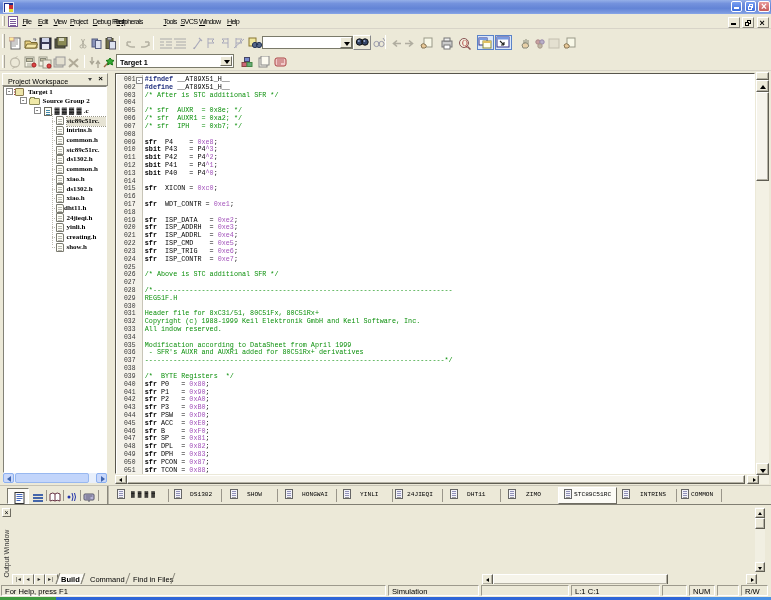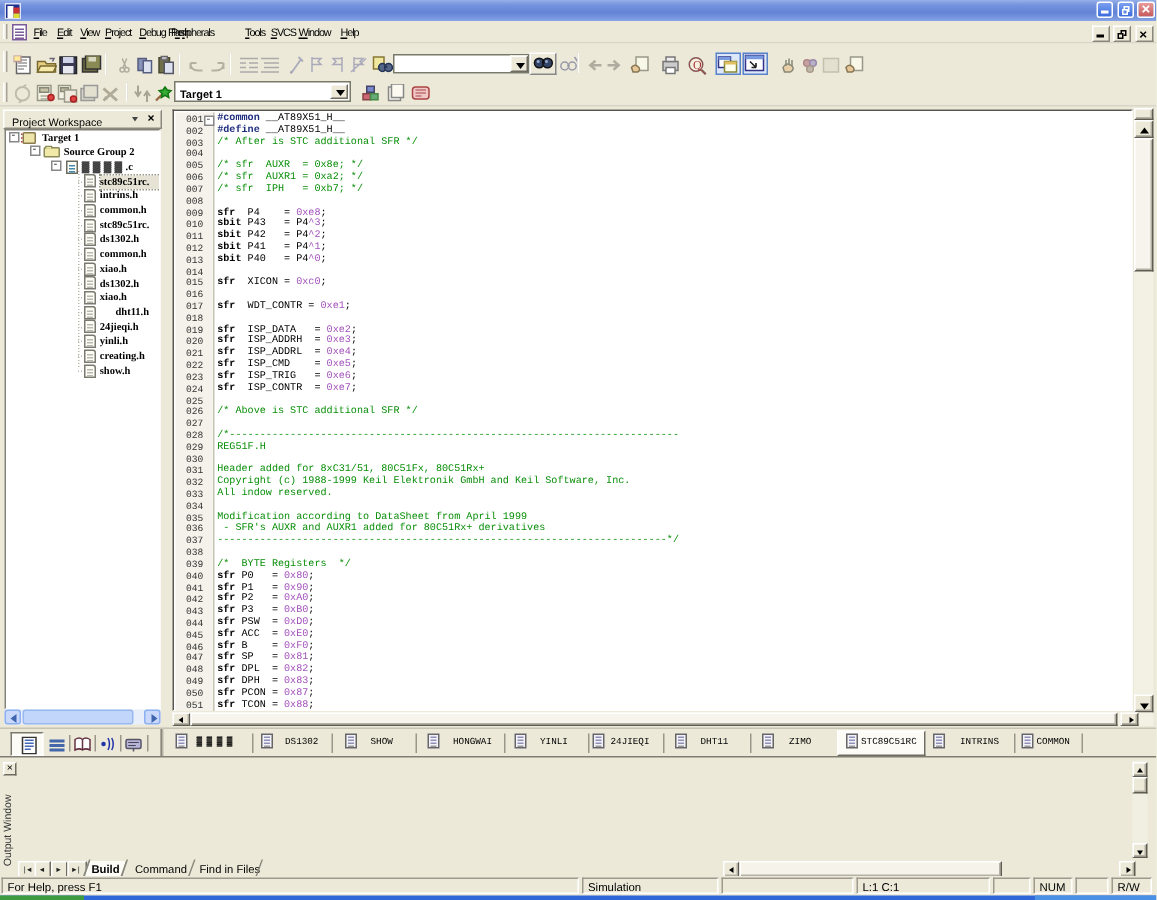--- a/index.html
+++ b/index.html
@@ -433,21 +433,21 @@
         <div class="trow" style="left:62.5px;top:68.2px;">ds1302.h</div>
 <div class="tico" style="left:52.0px;top:77.7px;"></div>
         <div class="trow" style="left:62.5px;top:77.9px;">common.h</div>
 <div class="tico" style="left:52.0px;top:87.4px;"></div>
         <div class="trow" style="left:62.5px;top:87.6px;">xiao.h</div>
 <div class="tico" style="left:52.0px;top:97.1px;"></div>
         <div class="trow" style="left:62.5px;top:97.3px;">ds1302.h</div>
 <div class="tico" style="left:52.0px;top:106.8px;"></div>
         <div class="trow" style="left:62.5px;top:107.0px;">xiao.h</div>
 <div class="tico" style="left:52.0px;top:116.5px;"></div>
-        <div class="trow" style="left:73px;top:116.7px;">dht11.h</div>
+        <div class="trow" style="left:60px;top:116.7px;">dht11.h</div>
 <div class="tico" style="left:52.0px;top:126.2px;"></div>
         <div class="trow" style="left:62.5px;top:126.4px;">24jieqi.h</div>
 <div class="tico" style="left:52.0px;top:135.9px;"></div>
         <div class="trow" style="left:62.5px;top:136.1px;">yinli.h</div>
 <div class="tico" style="left:52.0px;top:145.6px;"></div>
         <div class="trow" style="left:62.5px;top:145.8px;">creating.h</div>
 <div class="tico" style="left:52.0px;top:155.3px;"></div>
         <div class="trow" style="left:62.5px;top:155.5px;">show.h</div>
       </div>
     <div id="pwsb" style="position:absolute;left:1px;top:400.7px;width:104px;height:10px;background:#e8effb;">
@@ -510,21 +510,21 @@
 042
 043
 044
 045
 046
 047
 048
 049
 050
 051</pre>
-      <pre id="code"><span class="p">#common</span> __AT89X51_H__
+      <pre id="code"><span class="p">#ifndef</span> __AT89X51_H__
 <span class="p">#define</span> __AT89X51_H__
 <span class="c">/* After is STC additional SFR */</span>
 
 <span class="c">/* sfr  AUXR  = 0x8e; */</span>
 <span class="c">/* sfr  AUXR1 = 0xa2; */</span>
 <span class="c">/* sfr  IPH   = 0xb7; */</span>
 
 <b>sfr</b>  P4    = <span class="n">0xe8</span>;
 <b>sbit</b> P43   = P4<span class="n">^3</span>;
 <b>sbit</b> P42   = P4<span class="n">^2</span>;
@@ -540,21 +540,21 @@
 <b>sfr</b>  ISP_ADDRL  = <span class="n">0xe4</span>;
 <b>sfr</b>  ISP_CMD    = <span class="n">0xe5</span>;
 <b>sfr</b>  ISP_TRIG   = <span class="n">0xe6</span>;
 <b>sfr</b>  ISP_CONTR  = <span class="n">0xe7</span>;
 
 <span class="c">/* Above is STC additional SFR */</span>
 
 <span class="c">/*--------------------------------------------------------------------------</span>
 <span class="c">REG51F.H</span>
 
-<span class="c">Header added for 8xC31/51, 80C51Fx, 80C51Rx+</span>
+<span class="c">Header file for 8xC31/51, 80C51Fx, 80C51Rx+</span>
 <span class="c">Copyright (c) 1988-1999 Keil Elektronik GmbH and Keil Software, Inc.</span>
 <span class="c">All indow reserved.</span>
 
 <span class="c">Modification according to DataSheet from April 1999</span>
 <span class="c"> - SFR's AUXR and AUXR1 added for 80C51Rx+ derivatives</span>
 <span class="c">--------------------------------------------------------------------------*/</span>
 
 <span class="c">/*  BYTE Registers  */</span>
 <b>sfr</b> P0   = <span class="n">0x80</span>;
 <b>sfr</b> P1   = <span class="n">0x90</span>;

